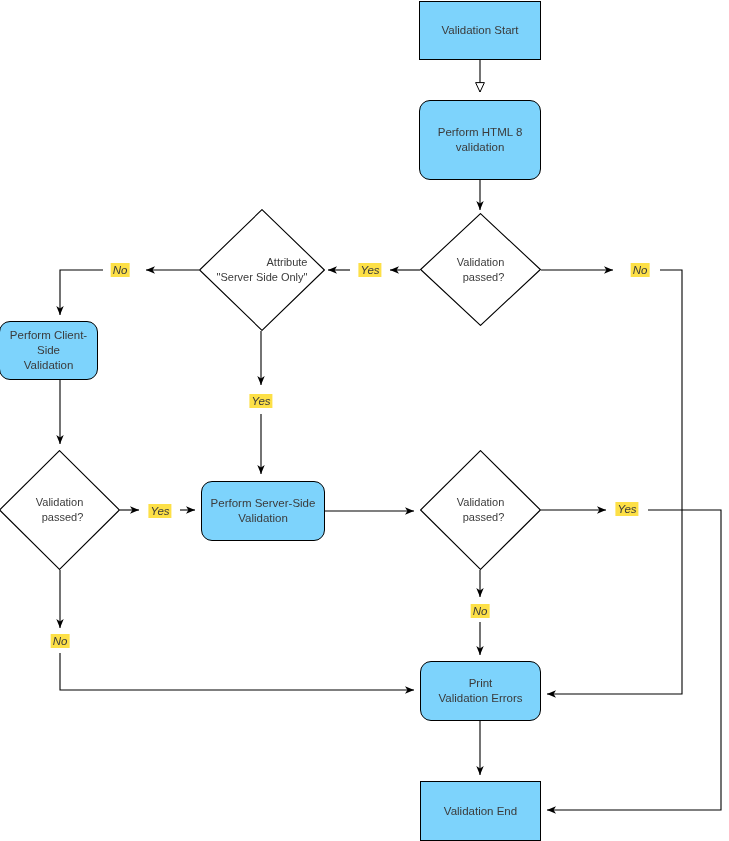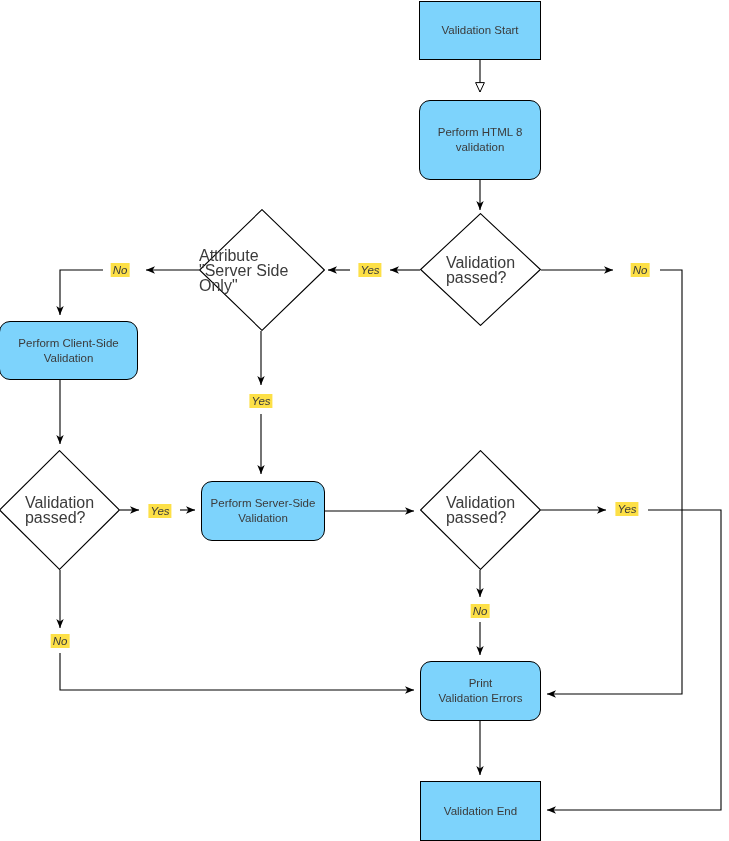--- a/index.html
+++ b/index.html
@@ -50,23 +50,23 @@
     left: 0; top: 0;
     width: 100%; height: 100%;
   }
   .diamond .dlabel {
     position: absolute;
     left: 0; top: 0;
     width: 100%; height: 100%;
     display: flex;
     align-items: center;
     justify-content: center;
-    text-align: left;
+    text-align: right;
     color: #3b3b3b;
-    font-size: 16px;
+    font-size: 11px;
     line-height: 15px;
     white-space: pre-line;
   }
   .edge-label {
     position: absolute;
     color: #3b3b3b;
     font-size: 11.5px;
     line-height: 14px;
     background: #fde047;
     padding: 0 2px;
@@ -145,21 +145,21 @@
   </div>
 
   <div class="diamond" style="left:199px; top:209px; width:126px; height:122px;">
     <svg viewBox="0 0 126 122" preserveAspectRatio="none">
       <polygon points="63,0.6 125.4,61 63,121.4 0.6,61" fill="#ffffff" stroke="#000000" stroke-width="1.1"></polygon>
     </svg>
     <div class="dlabel">Attribute
 "Server Side Only"</div>
   </div>
 
-  <div class="node round" style="left:-1px; top:321px; width:139px; height:59px;">
+  <div class="node round" style="left:-1px; top:321px; width:99px; height:59px;">
     <span>Perform Client-Side
 Validation</span>
   </div>
 
   <div class="diamond" style="left:-1px; top:450px; width:121px; height:120px;">
     <svg viewBox="0 0 121 120" preserveAspectRatio="none">
       <polygon points="60.5,0.6 120.4,60 60.5,119.4 0.6,60" fill="#ffffff" stroke="#000000" stroke-width="1.1"></polygon>
     </svg>
     <div class="dlabel">Validation
 passed?</div>

